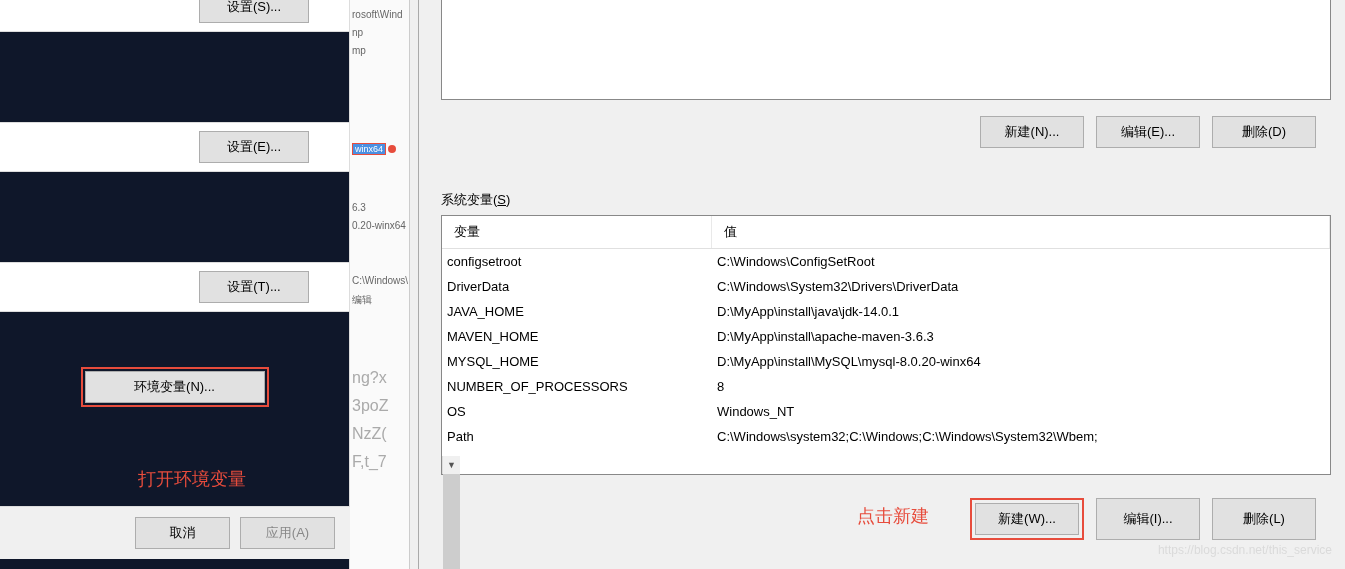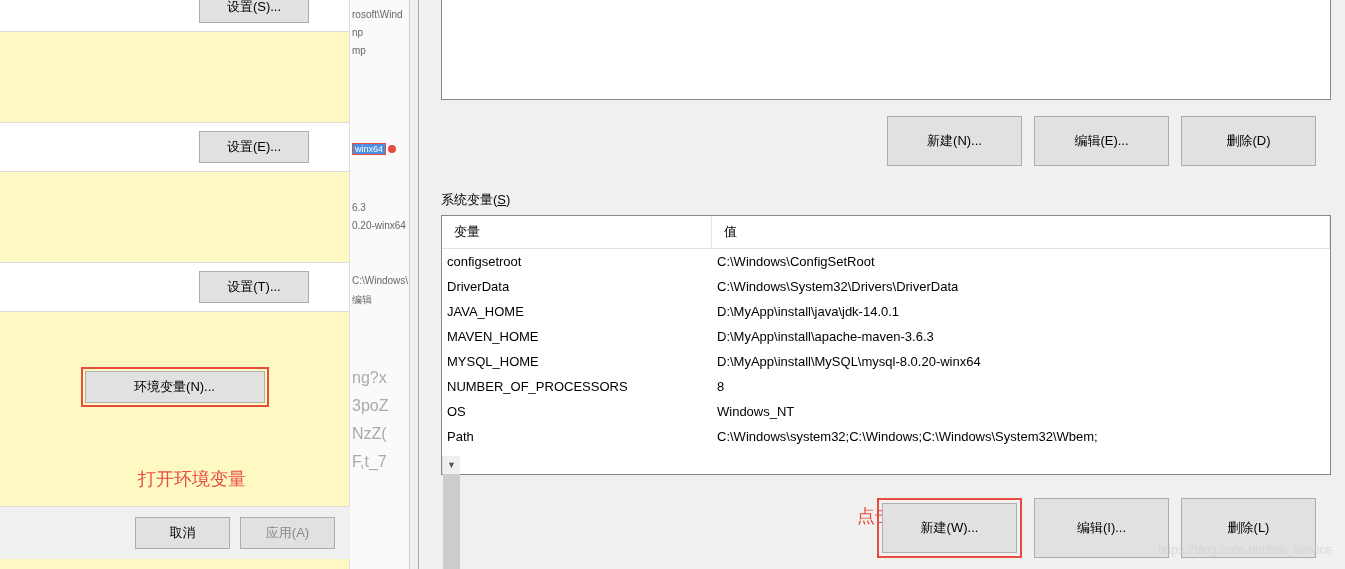--- a/index.html
+++ b/index.html
@@ -13,21 +13,21 @@
       position: relative;
     }
     
     
     .left-panel {
       position: absolute;
       left: 0;
       top: 0;
       width: 350px;
       height: 569px;
-      background: #fef9c3;
+      background: #0f172a;
       border-right: 1px solid #ddd;
     }
     .left-panel .section {
       border: 1px solid #ddd;
       border-left: none;
       border-right: none;
       padding: 8px 0;
       margin-bottom: 30px;
       background: #fff;
       display: flex;
@@ -129,24 +129,24 @@
       position: absolute;
       right: 28px;
       display: flex;
       gap: 12px;
     }
     .button-row.first { top: 116px; }
     .button-row.second { top: 498px; }
     .win-button-lg {
       background: #e1e1e1;
       border: 1px solid #adadad;
-      padding: 15px 0;
+      padding: 6px 0;
       font-size: 13px;
       cursor: pointer;
-      width: 135px;
+      width: 104px;
       text-align: center;
     }
     .highlight-border {
       border: 2px solid #e74c3c;
       padding: 3px;
       display: inline-block;
     }
     .highlight-border .win-button-lg { margin: 0; }
     .click-annotation {
       color: #e74c3c;

